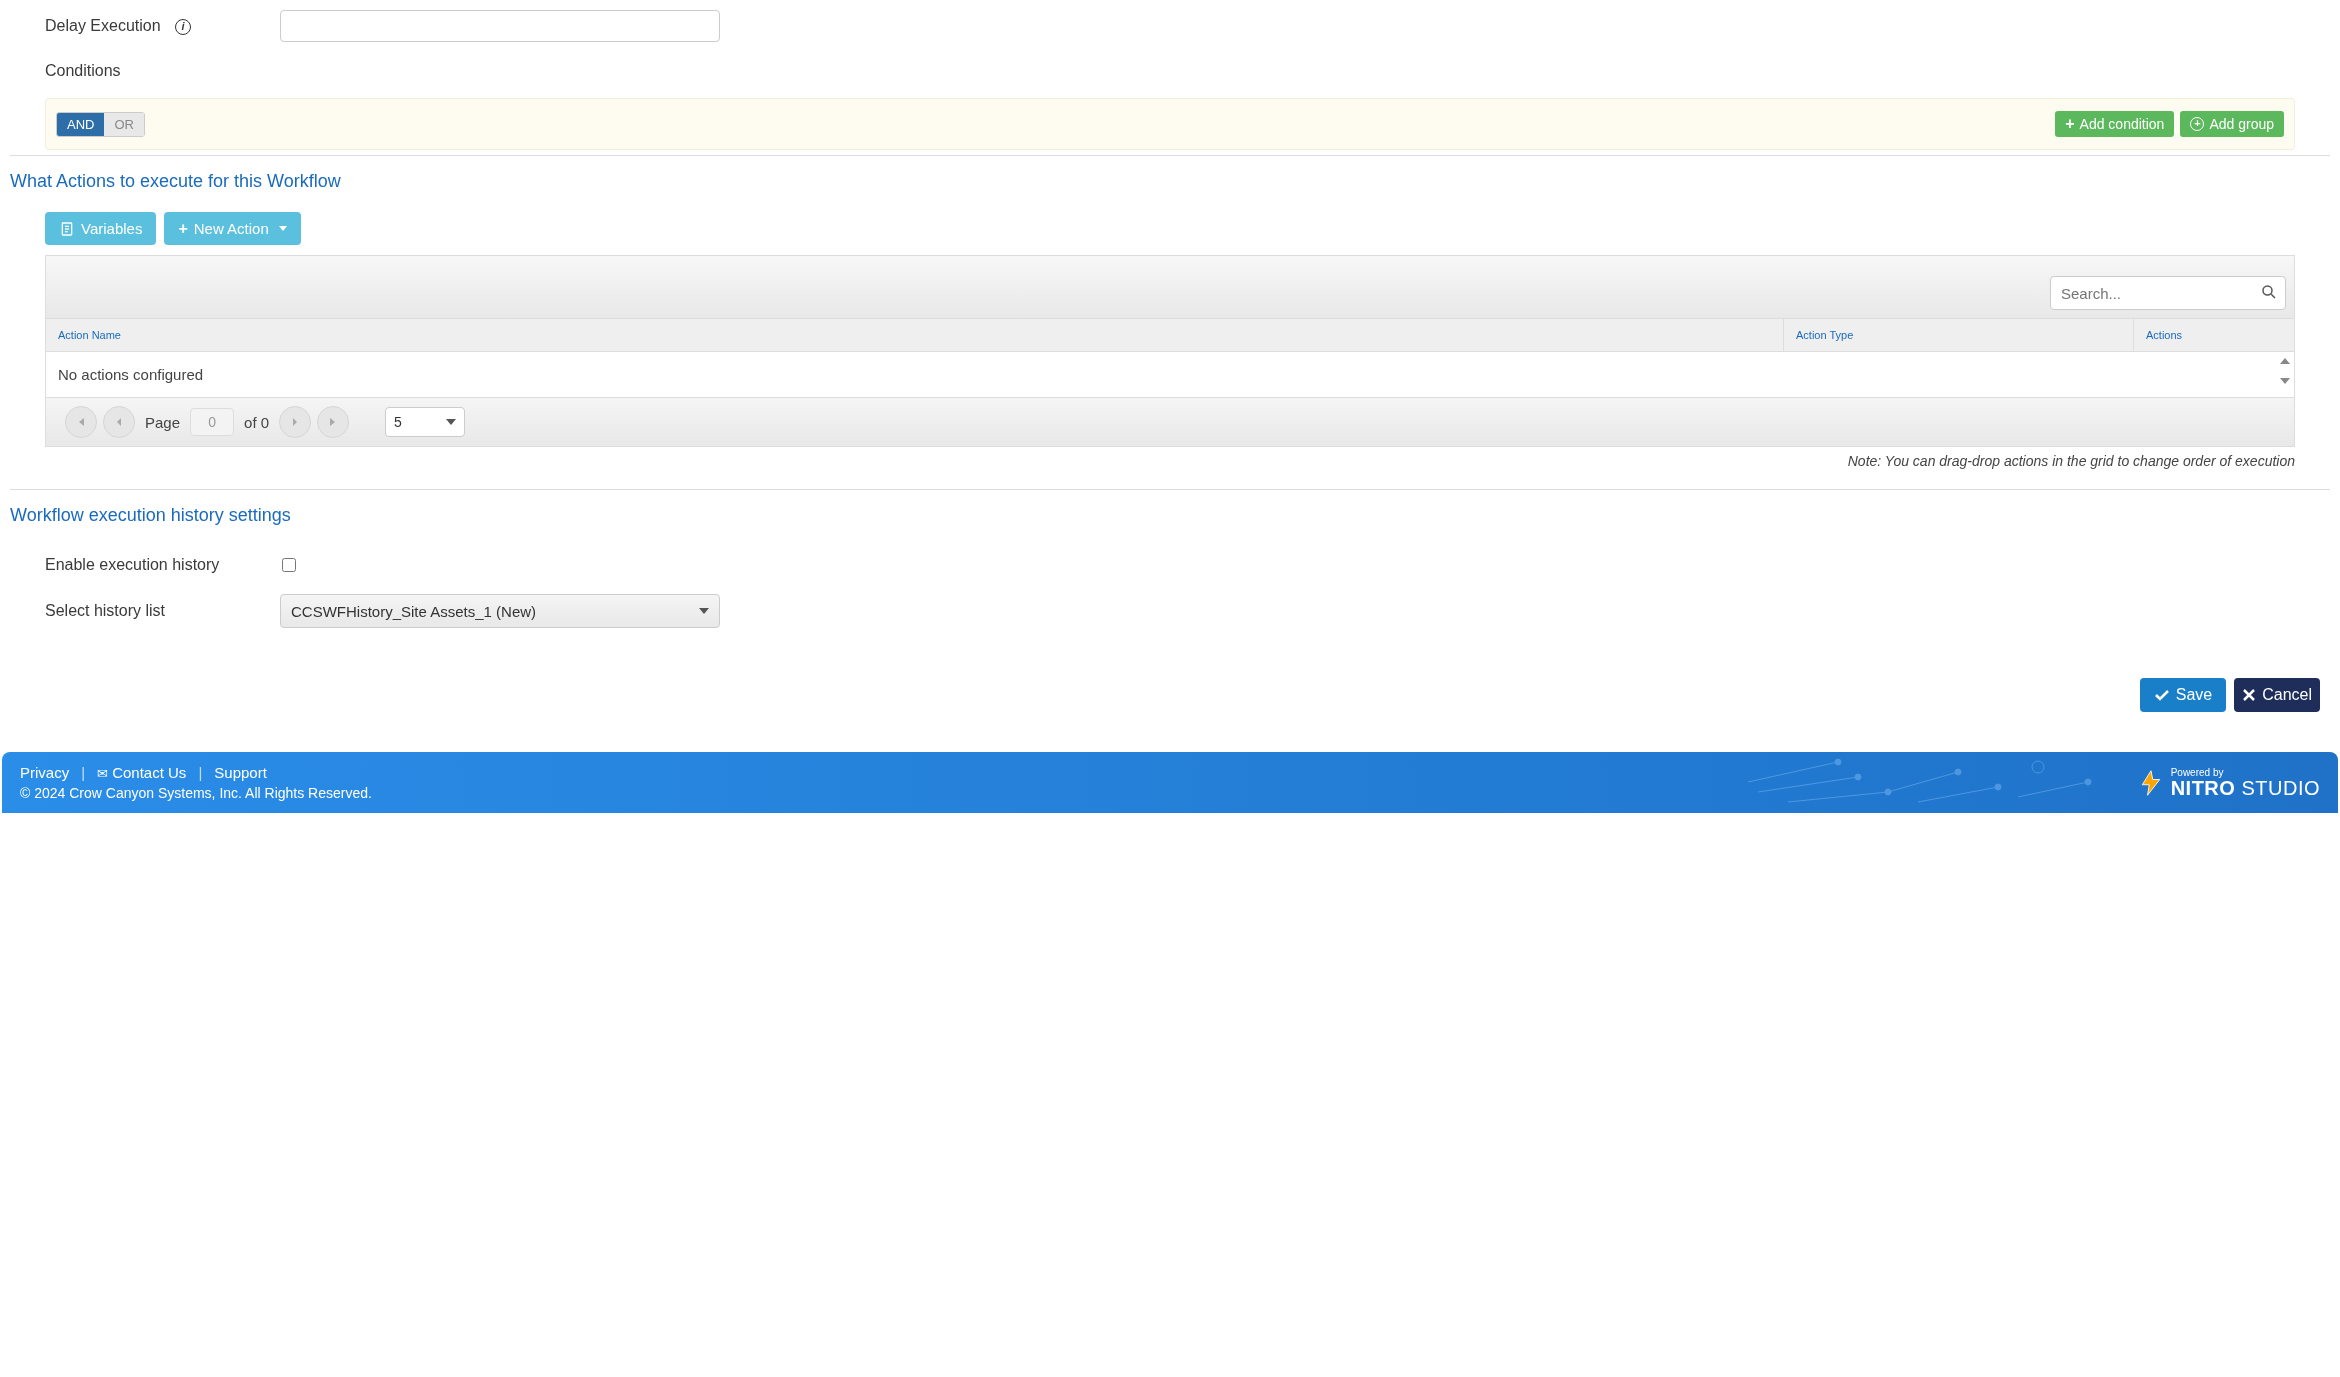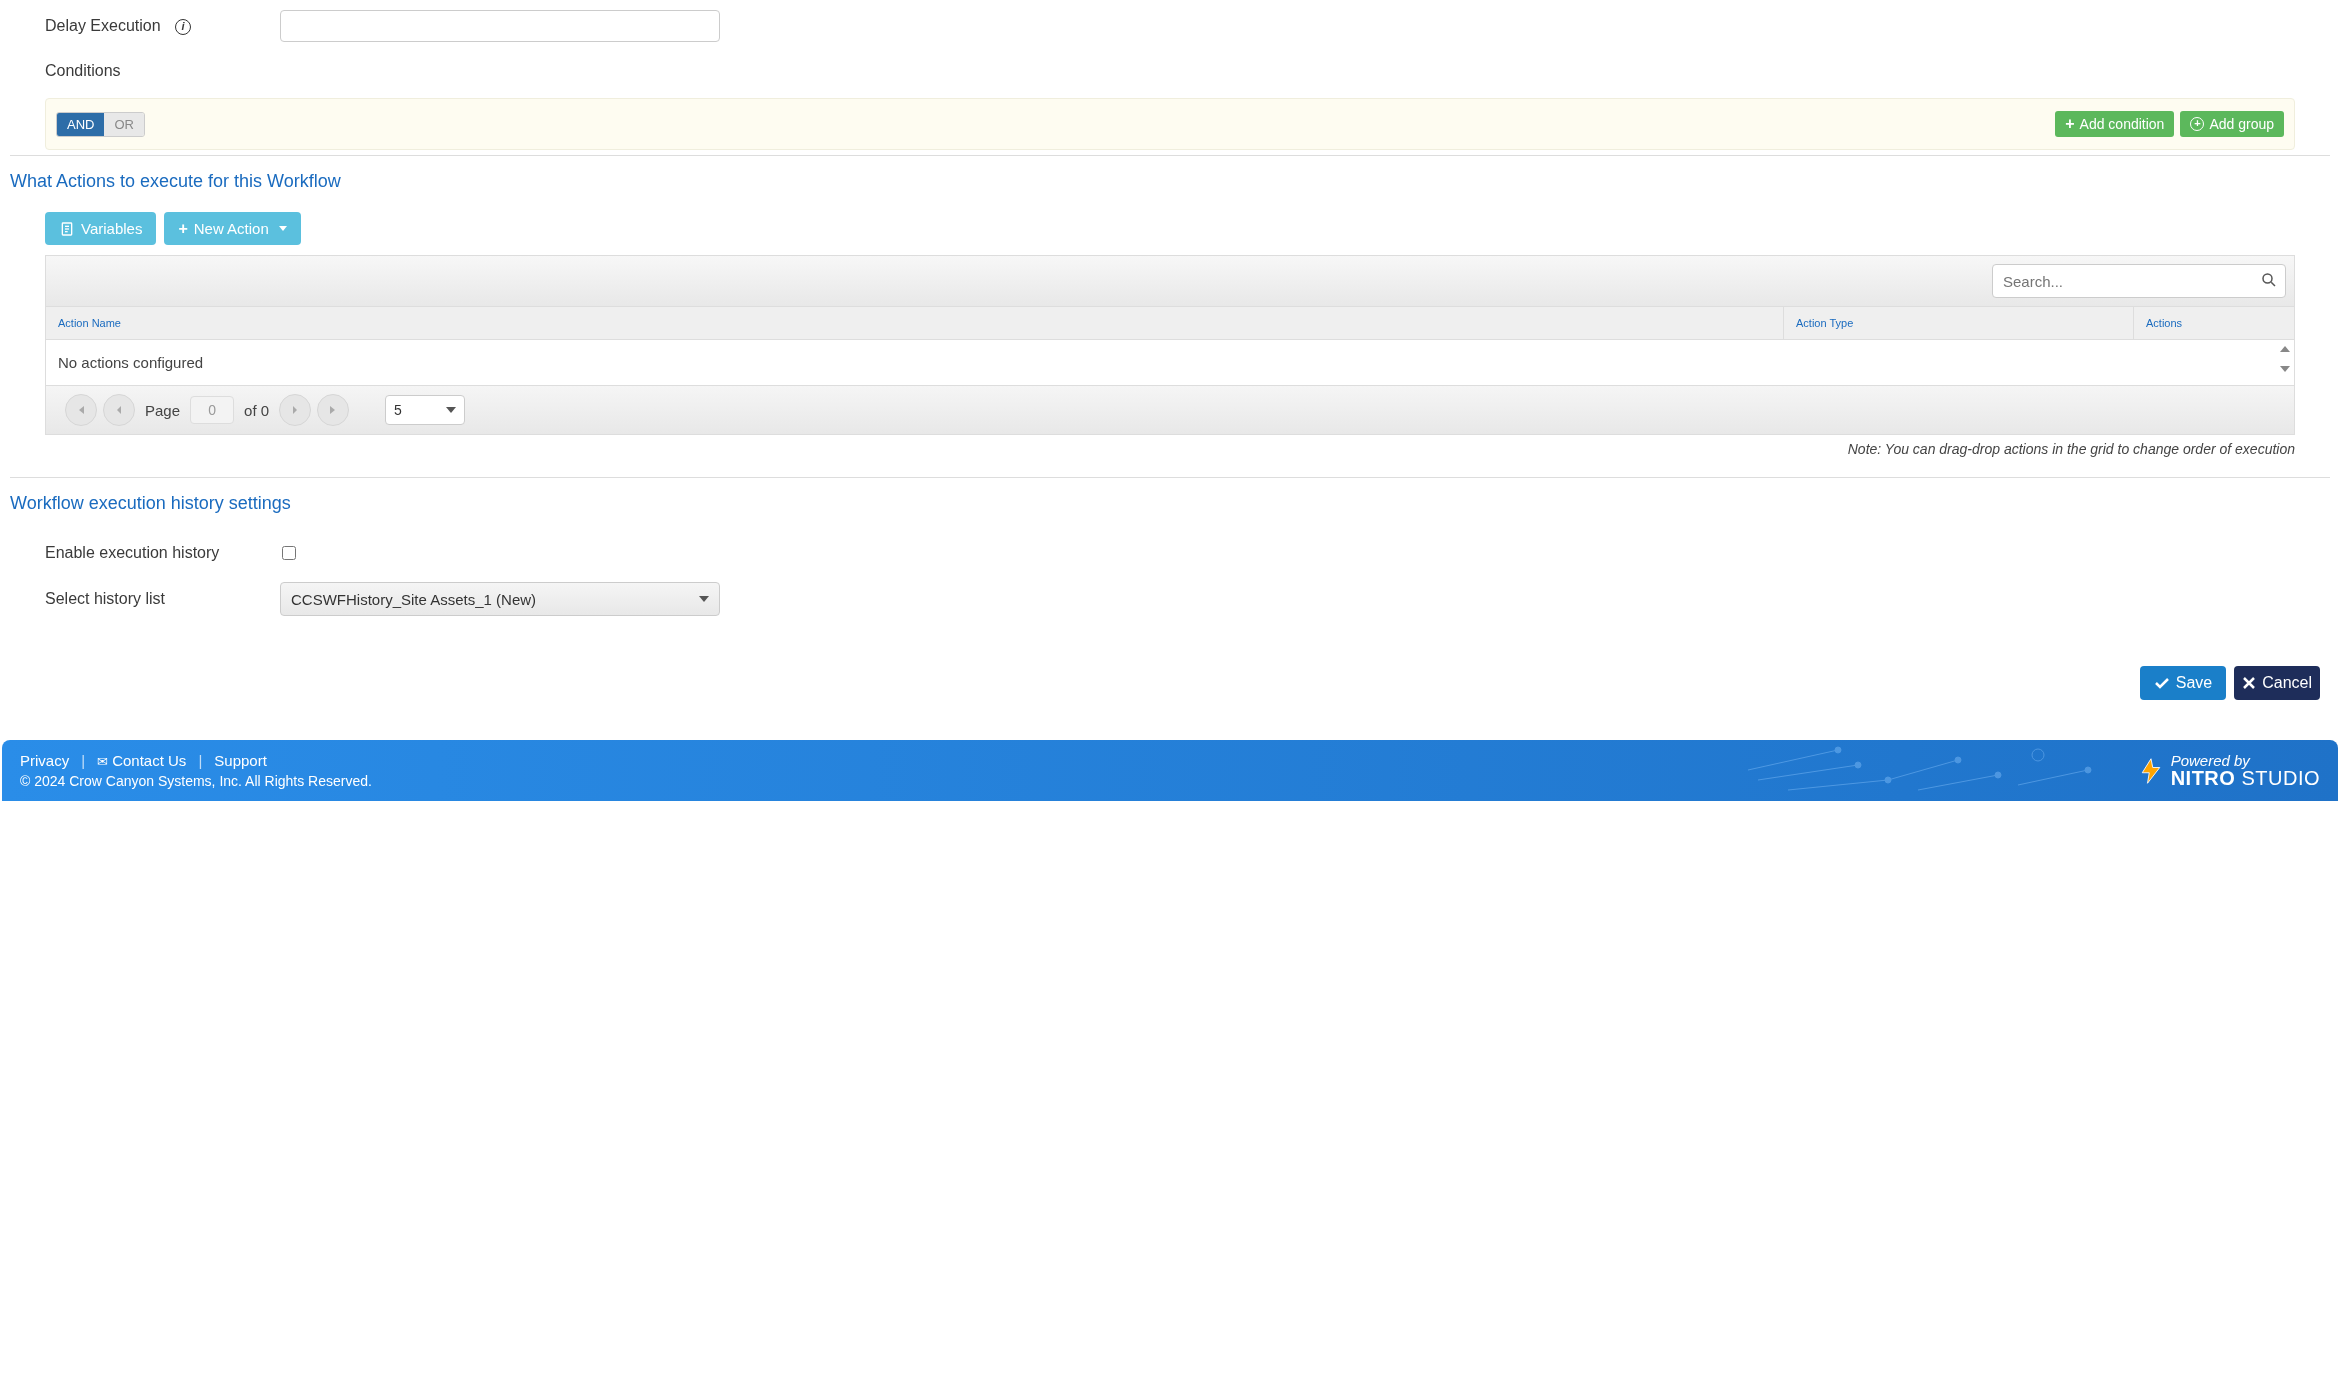--- a/index.html
+++ b/index.html
@@ -156,21 +156,22 @@
   }
   .grid-toolbar {
     background: linear-gradient(#f7f7f7, #e8e8e8);
     padding: 8px;
     display: flex;
     justify-content: flex-end;
     border-bottom: 1px solid #ddd;
   }
   .search-box {
     position: relative;
-    width: 294px;
+    width: 236px;
+    margin-top: 12px;
   }
   .search-input {
     width: 100%;
     height: 34px;
     border: 1px solid #ccc;
     border-radius: 4px;
     padding: 0 34px 0 10px;
     font-size: 15px;
   }
   .search-icon-svg {
@@ -379,23 +380,22 @@
   .nitro-icon {
     width: 28px;
     height: 28px;
   }
   .nitro-text {
     display: flex;
     flex-direction: column;
     line-height: 1;
   }
   .powered-by {
-    font-size: 15px;
-    color: #fff;
-    font-style: italic;
+    font-size: 10px;
+    color: #fff;
   }
   .nitro-name {
     font-size: 20px;
     font-weight: bold;
     letter-spacing: 0.5px;
     text-align: right;
   }
   .nitro-name .studio {
     font-weight: normal;
   }

